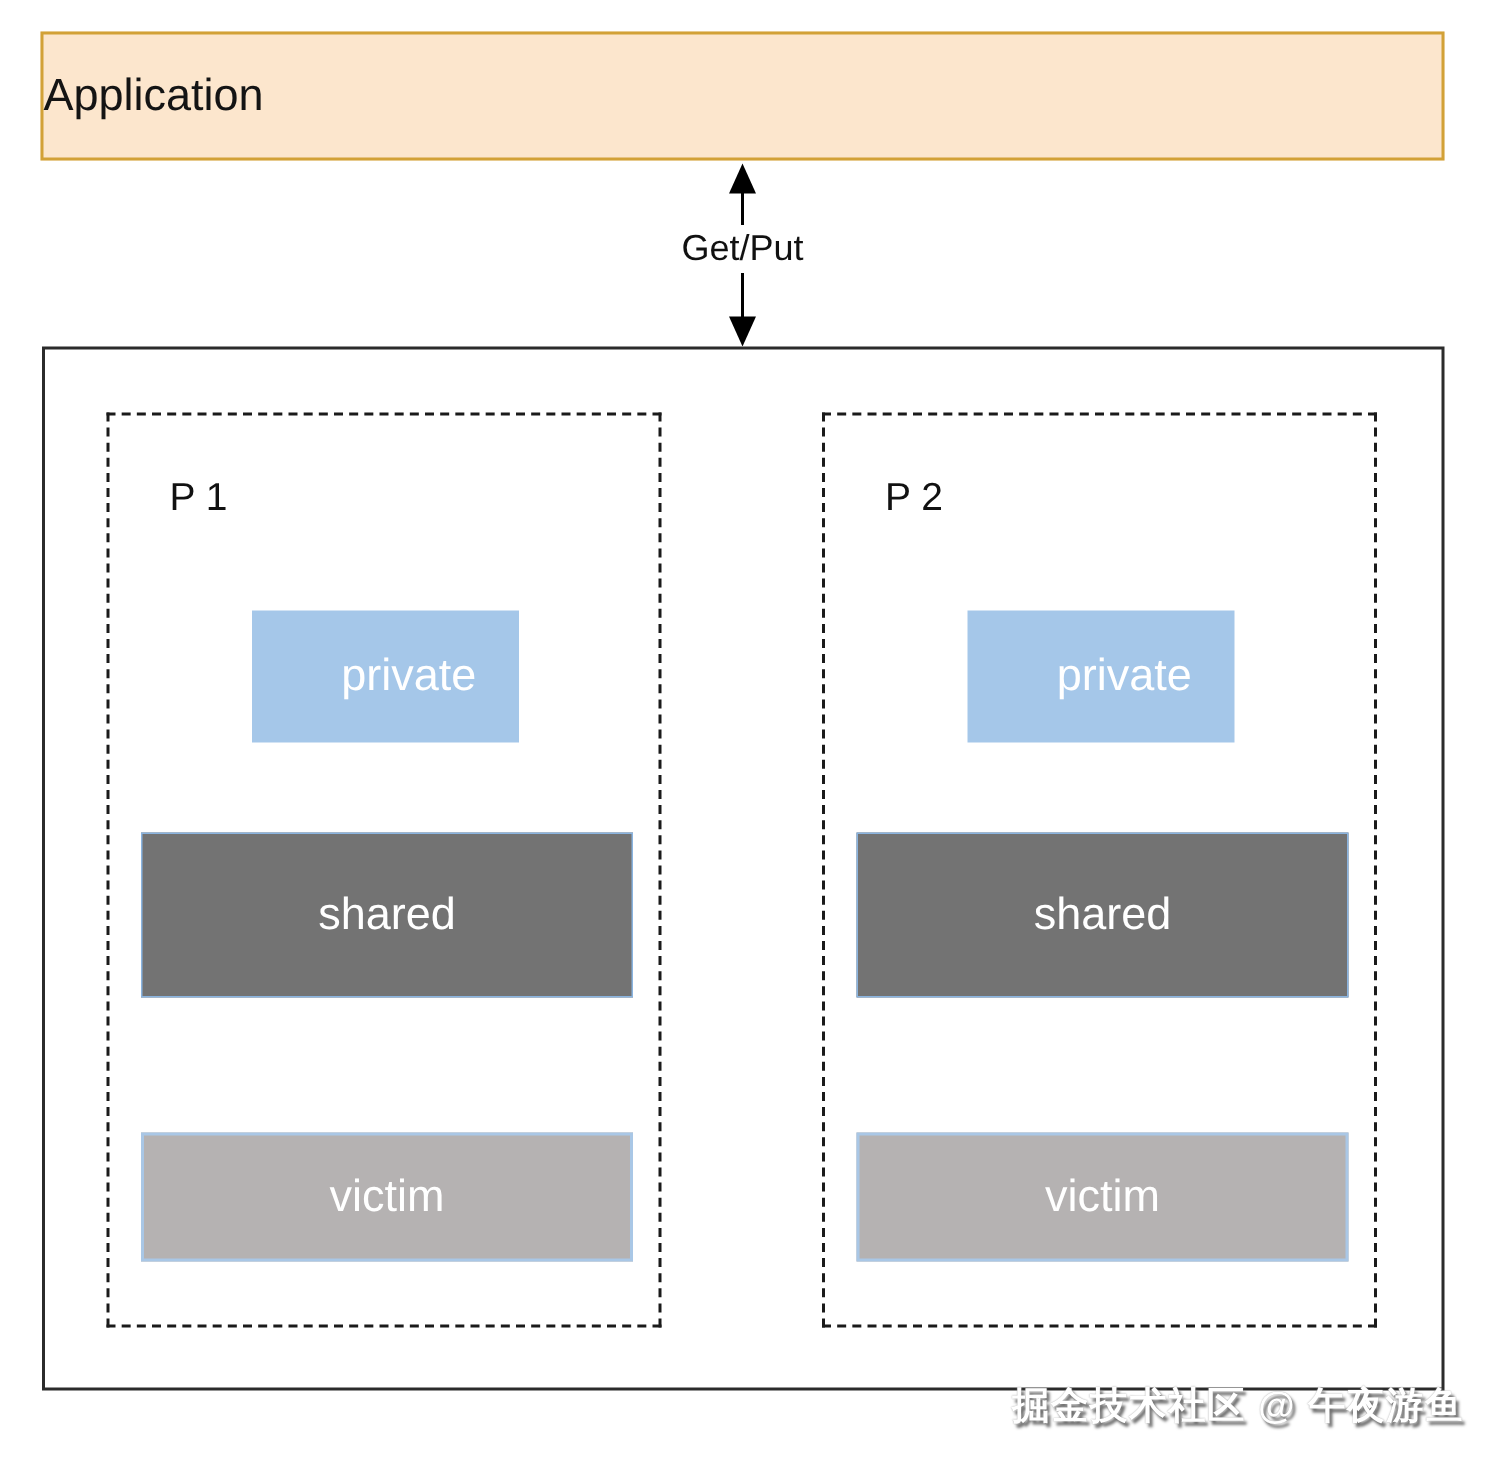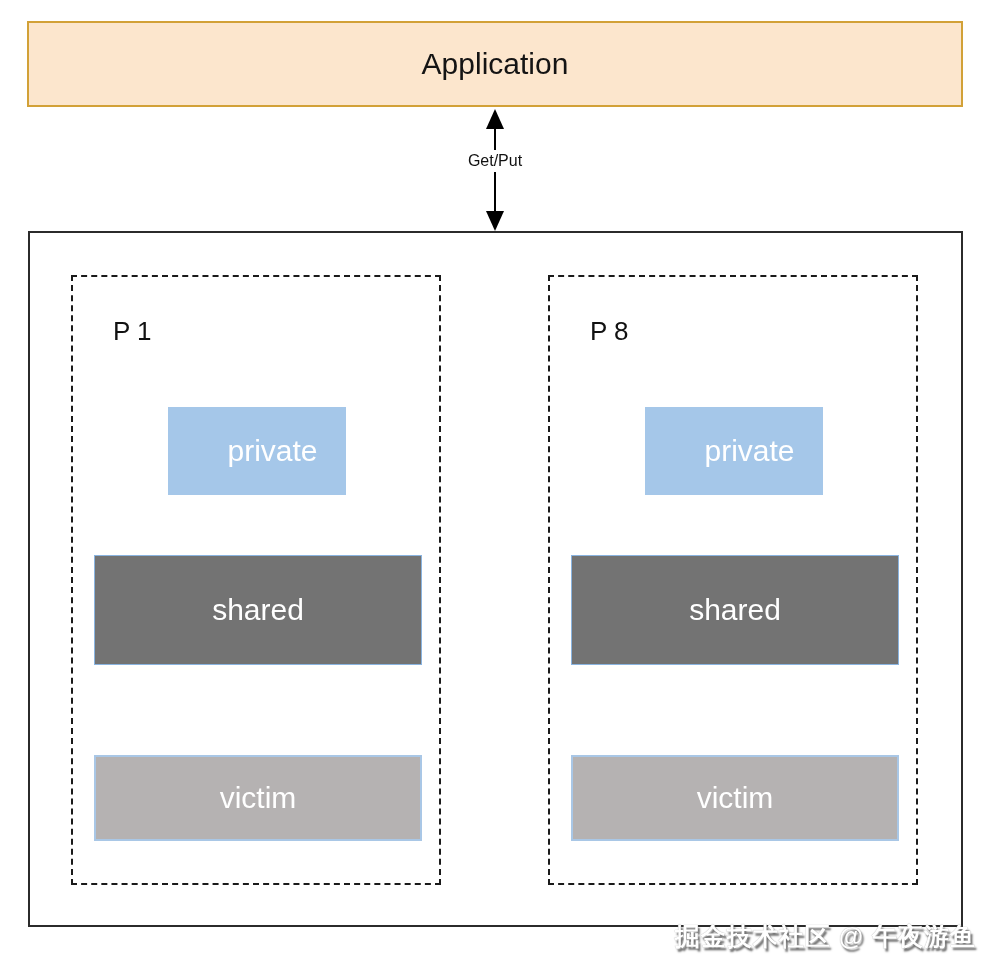--- a/index.html
+++ b/index.html
@@ -19,21 +19,21 @@
   
   .app-box {
     position: absolute;
     left: 27px; top: 21px;
     width: 936px; height: 86px;
     box-sizing: border-box;
     background: #fce6cd;
     border: 2px solid #d2a137;
     display: flex;
     align-items: center;
-    justify-content: center;
+    justify-content: flex-start;
     font-size: 30px;
     color: #141414;
   }
 
   
   .connector {
     position: absolute;
     left: 486px; top: 109px;
     width: 18px; height: 122px;
   }
@@ -58,21 +58,21 @@
     border-left: 9px solid transparent;
     border-right: 9px solid transparent;
     border-top: 20px solid #000000;
   }
   .connector-label {
     position: absolute;
     left: 495px; top: 150px;
     transform: translateX(-50%);
     background: #ffffff;
     padding: 2px 5px;
-    font-size: 16px;
+    font-size: 24px;
     color: #111111;
     white-space: nowrap;
   }
 
   
   .outer-box {
     position: absolute;
     left: 28px; top: 231px;
     width: 935px; height: 696px;
     box-sizing: border-box;
@@ -164,21 +164,21 @@
     </div>
     <div class="block block-shared">
       <span>shared</span>
     </div>
     <div class="block block-victim">
       <span>victim</span>
     </div>
   </div>
 
   <div class="process-box p2">
-    <span class="process-label">P 8</span>
+    <span class="process-label">P 2</span>
     <div class="block block-private">
       <span>private</span>
     </div>
     <div class="block block-shared">
       <span>shared</span>
     </div>
     <div class="block block-victim">
       <span>victim</span>
     </div>
   </div>

